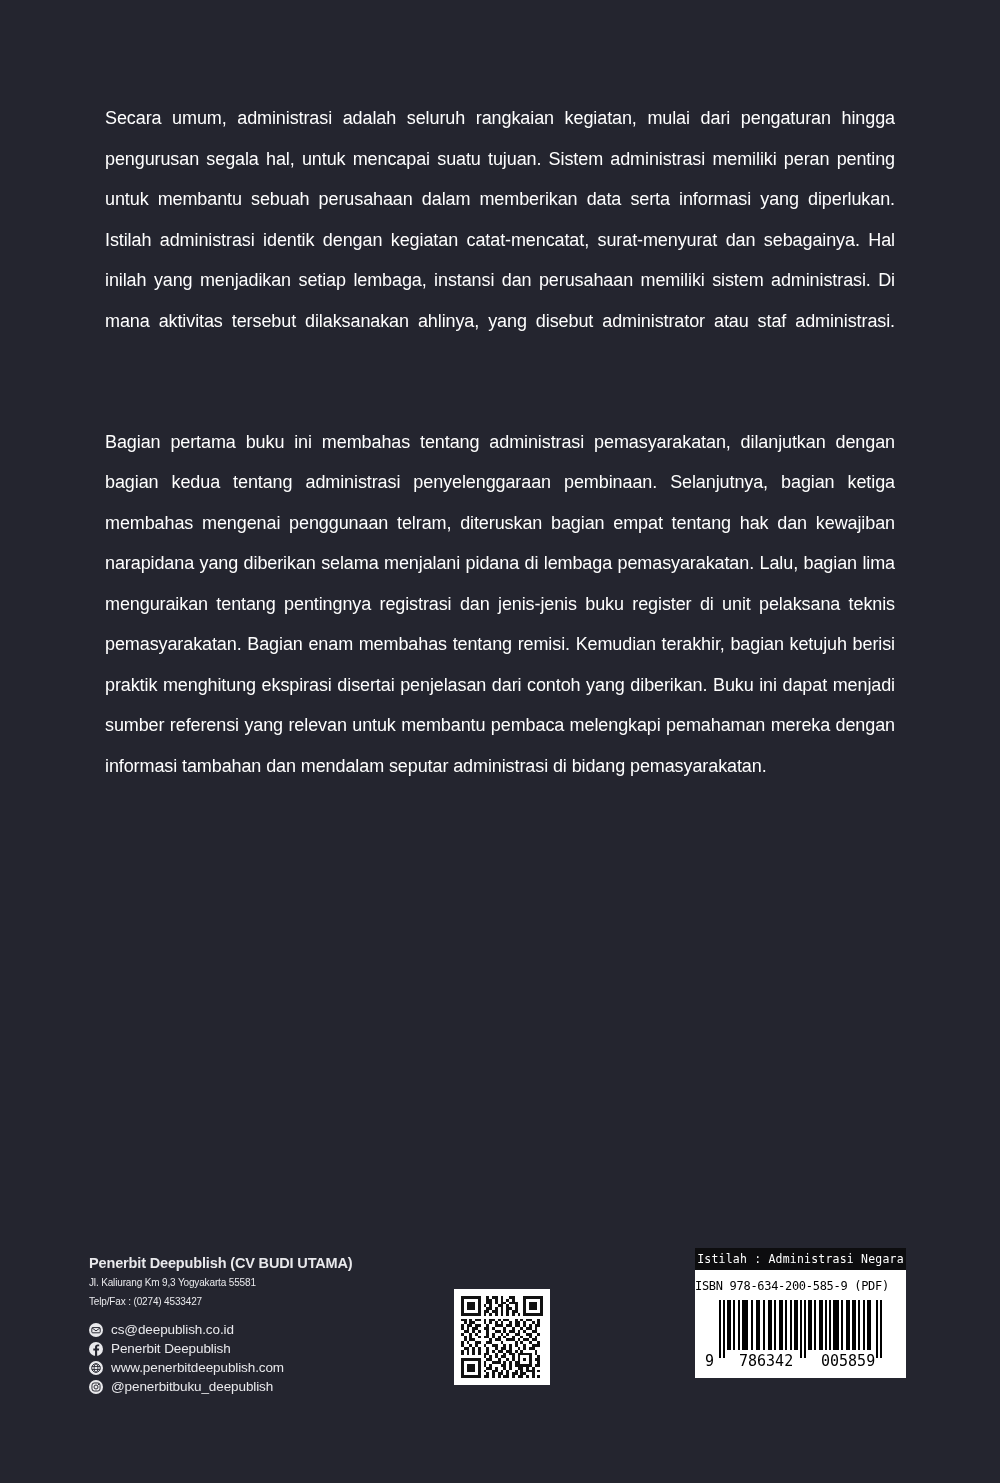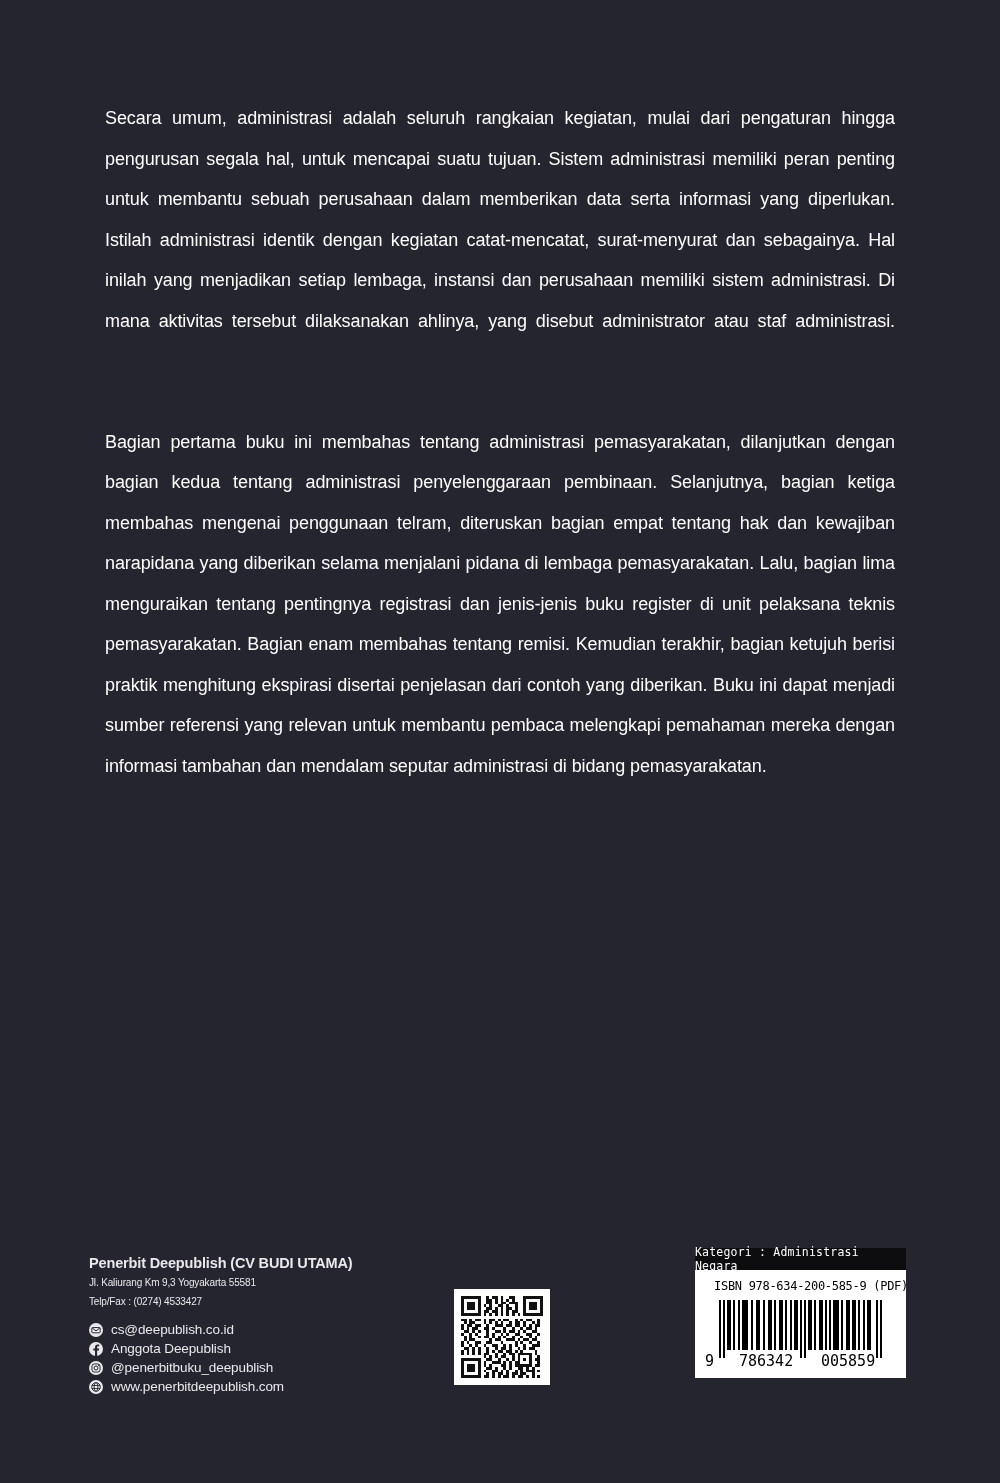--- a/index.html
+++ b/index.html
@@ -155,21 +155,20 @@
     height: 108px;
     background: #ffffff;
     position: relative;
     box-sizing: border-box;
   }
   .isbn-text {
     position: absolute;
     left: 0;
     top: 9px;
     width: 232px;
-    text-align: center;
     font-family: "DejaVu Sans Mono", "Liberation Mono", monospace;
     font-size: 12px;
     color: #000000;
     letter-spacing: -0.3px;
   }
   .bars {
     position: absolute;
     left: 24px;
     top: 30px;
     width: 166px;
@@ -221,45 +220,45 @@
           <span class="ctext">cs@deepublish.co.id</span>
         </div>
 
         <div class="contact-row">
           <span class="ic">
             <svg viewBox="0 0 16 16">
                 <circle cx="8" cy="8" r="8" fill="#e9e9ec"></circle>
                 <path d="M9.3 16V9.8h2.0l.3-2.3H9.3V6.0c0-.66.19-1.11 1.14-1.11h1.22V2.84c-.21-.03-.94-.09-1.79-.09-1.77 0-2.98 1.08-2.98 3.06V7.5H4.9v2.3h1.99V16z" fill="#24252f"></path>
               </svg>
           </span>
-          <span class="ctext">Anggota Deepublish</span>
+          <span class="ctext">Penerbit Deepublish</span>
+        </div>
+
+        <div class="contact-row">
+          <span class="ic">
+            <svg viewBox="0 0 16 16">
+                <circle cx="8" cy="8" r="8" fill="#e9e9ec"></circle>
+                <circle cx="8" cy="8" r="4.9" fill="none" stroke="#24252f" stroke-width="1.1"></circle>
+                <ellipse cx="8" cy="8" rx="2.2" ry="4.9" fill="none" stroke="#24252f" stroke-width="1.0"></ellipse>
+                <path d="M3.3 6.3h9.4M3.3 9.7h9.4" stroke="#24252f" stroke-width="1.0"></path>
+              </svg>
+          </span>
+          <span class="ctext">www.penerbitdeepublish.com</span>
         </div>
 
         <div class="contact-row">
           <span class="ic">
             <svg viewBox="0 0 16 16">
                 <circle cx="8" cy="8" r="8" fill="#e9e9ec"></circle>
                 <rect x="3.4" y="3.4" width="9.2" height="9.2" rx="2.6" fill="none" stroke="#24252f" stroke-width="1.1"></rect>
                 <circle cx="8" cy="8" r="2.3" fill="none" stroke="#24252f" stroke-width="1.1"></circle>
                 <circle cx="11.0" cy="5.0" r="0.75" fill="#24252f"></circle>
               </svg>
           </span>
           <span class="ctext">@penerbitbuku_deepublish</span>
-        </div>
-
-        <div class="contact-row">
-          <span class="ic">
-            <svg viewBox="0 0 16 16">
-                <circle cx="8" cy="8" r="8" fill="#e9e9ec"></circle>
-                <circle cx="8" cy="8" r="4.9" fill="none" stroke="#24252f" stroke-width="1.1"></circle>
-                <ellipse cx="8" cy="8" rx="2.2" ry="4.9" fill="none" stroke="#24252f" stroke-width="1.0"></ellipse>
-                <path d="M3.3 6.3h9.4M3.3 9.7h9.4" stroke="#24252f" stroke-width="1.0"></path>
-              </svg>
-          </span>
-          <span class="ctext">www.penerbitdeepublish.com</span>
         </div>
 
       </div>
     </div>
 
     <div class="qr-wrap">
       <div class="qr-inner">
         <svg viewBox="0 0 29 29" shape-rendering="crispEdges">
           <rect width="29" height="29" fill="#ffffff"></rect>
           <g fill="#111111">
@@ -483,21 +482,21 @@
             <rect x="18" y="28" width="1" height="1"></rect>
               <rect x="20" y="28" width="2" height="1"></rect>
             <rect x="23" y="28" width="1" height="1"></rect>
               <rect x="27" y="28" width="1" height="1"></rect>
           </g>
         </svg>
       </div>
     </div>
 
     <div class="isbn-block">
-      <div class="kategori-bar">Kategori : Administrasi Negara</div>
+      <div class="kategori-bar">Istilah : Administrasi Negara</div>
       <div class="barcode-panel">
         <div class="isbn-text">ISBN 978-634-200-585-9 (PDF)</div>
         <div class="bars">
           <svg viewBox="0 0 166 58" shape-rendering="crispEdges">
             <rect width="166" height="58" fill="#ffffff"></rect>
             <g fill="#000000">
 
               <rect x="0" y="0" width="2" height="58"></rect>
               <rect x="4" y="0" width="2" height="58"></rect>
 

